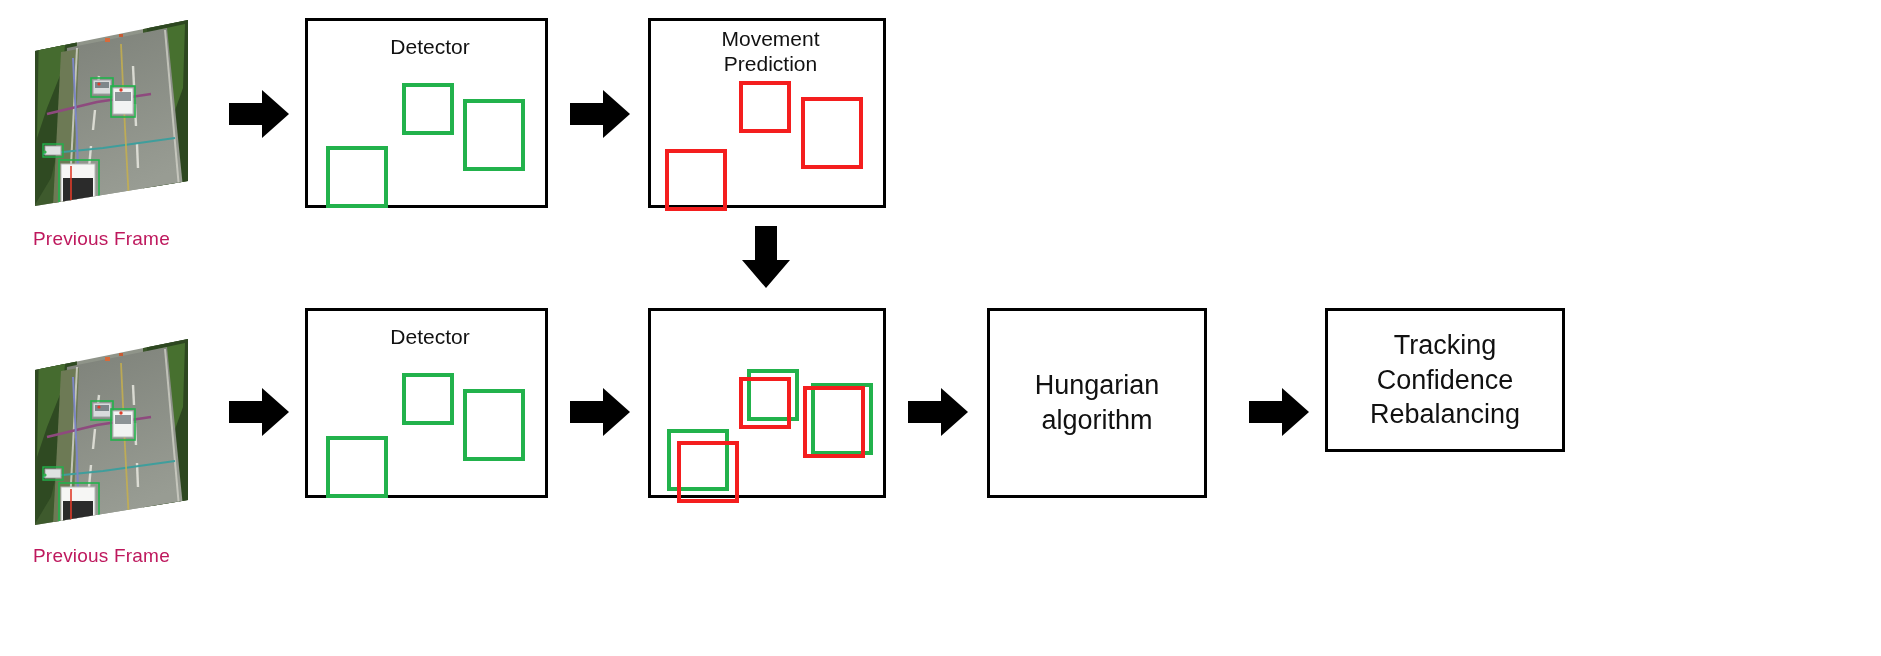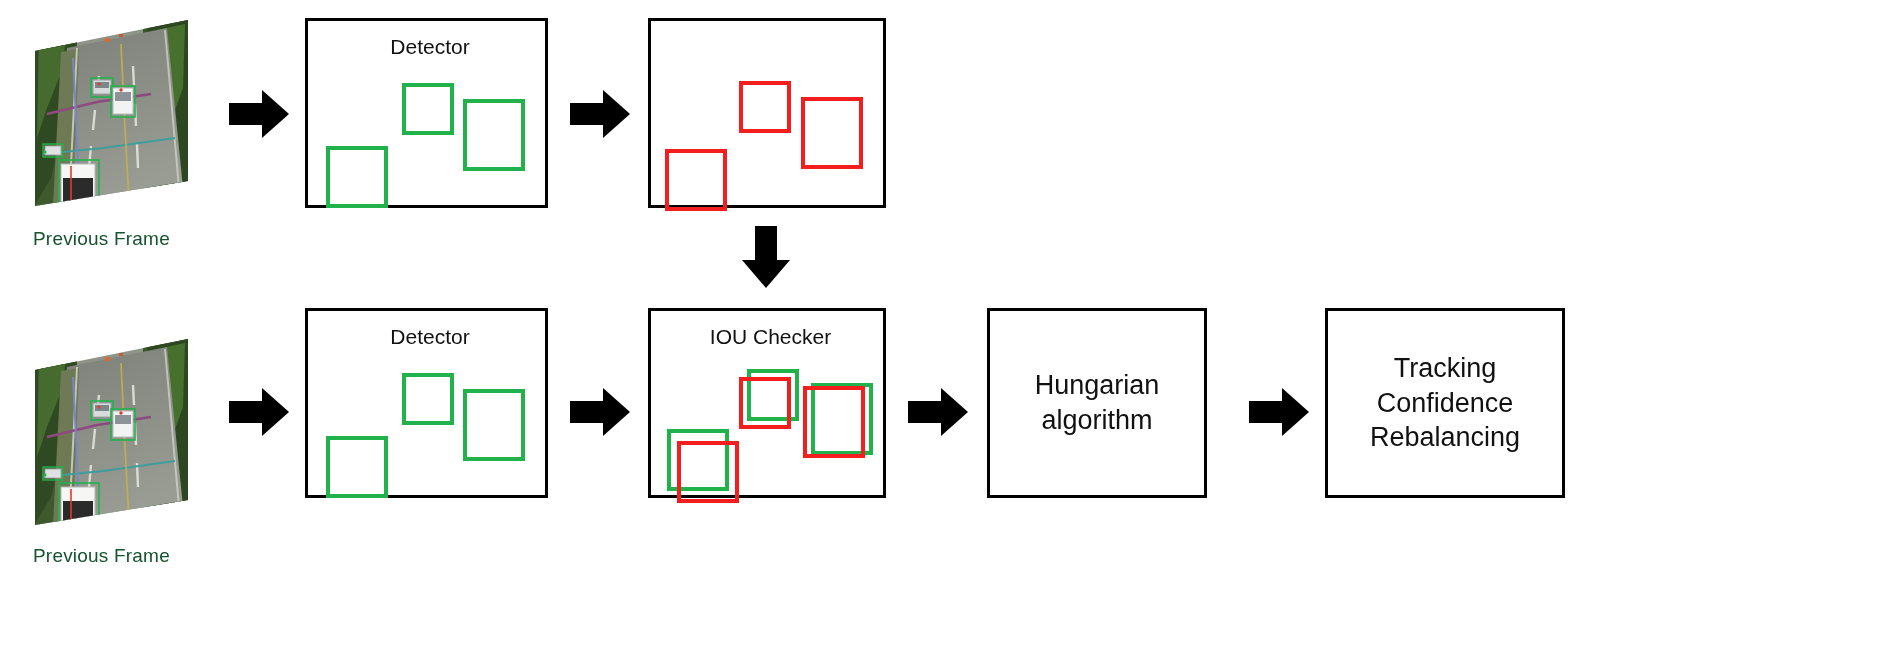--- a/index.html
+++ b/index.html
@@ -7,21 +7,21 @@
        font-family:"Liberation Sans", sans-serif;color:#000;}
 
   .stage{position:absolute;left:0;top:0;width:1881px;height:656px;}
 
   
   .frame-wrap{position:absolute;}
   .frame-caption{
     position:absolute;
     font-size:19px;
     letter-spacing:.2px;
-    color:#14532d;
+    color:#be185d;
     white-space:nowrap;
   }
 
   
   .pbox{
     position:absolute;
     border:3px solid #000;
     background:#fff;
     box-sizing:border-box;
   }
@@ -152,20 +152,22 @@
     <div class="det green" style="left:18px;top:125px;width:62px;height:62px;"></div>
   </div>
 
   <div class="arrow-r" style="left:570px;top:90px;">
     <svg width="60" height="48" viewBox="0 0 60 48">
       <path d="M0,13 L33,13 L33,0 L60,24 L33,48 L33,35 L0,35 Z" fill="#000"></path>
     </svg>
   </div>
 
   <div class="pbox" style="left:648px;top:18px;width:238px;height:190px;">
+    <div class="pbox-title" style="top:6px;">Movement
+Prediction</div>
     <div class="det red" style="left:88px;top:60px;width:52px;height:52px;"></div>
     <div class="det red" style="left:150px;top:76px;width:62px;height:72px;"></div>
     <div class="det red" style="left:14px;top:128px;width:62px;height:62px;"></div>
   </div>
 
   <div class="arrow-d" style="left:742px;top:226px;">
     <svg width="48" height="62" viewBox="0 0 48 62">
       <path d="M13,0 L35,0 L35,34 L48,34 L24,62 L0,34 L13,34 Z" fill="#000"></path>
     </svg>
   </div>
@@ -248,21 +250,20 @@
     <div class="det green" style="left:18px;top:125px;width:62px;height:62px;"></div>
   </div>
 
   <div class="arrow-r" style="left:570px;top:388px;">
     <svg width="60" height="48" viewBox="0 0 60 48">
       <path d="M0,13 L33,13 L33,0 L60,24 L33,48 L33,35 L0,35 Z" fill="#000"></path>
     </svg>
   </div>
 
   <div class="pbox" style="left:648px;top:308px;width:238px;height:190px;">
-    <div class="pbox-title" style="top:14px;">IOU Checker</div>
 
     <div class="det green" style="left:96px;top:58px;width:52px;height:52px;"></div>
     <div class="det red" style="left:88px;top:66px;width:52px;height:52px;"></div>
 
     <div class="det green" style="left:160px;top:72px;width:62px;height:72px;"></div>
     <div class="det red" style="left:152px;top:75px;width:62px;height:72px;"></div>
 
     <div class="det green" style="left:16px;top:118px;width:62px;height:62px;"></div>
     <div class="det red" style="left:26px;top:130px;width:62px;height:62px;"></div>
   </div>
@@ -277,19 +278,19 @@
     <div class="pbox-centered-text">Hungarian
 algorithm</div>
   </div>
 
   <div class="arrow-r" style="left:1249px;top:388px;">
     <svg width="60" height="48" viewBox="0 0 60 48">
       <path d="M0,13 L33,13 L33,0 L60,24 L33,48 L33,35 L0,35 Z" fill="#000"></path>
     </svg>
   </div>
 
-  <div class="pbox" style="left:1325px;top:308px;width:240px;height:190px;">
+  <div class="pbox" style="left:1325px;top:308px;width:240px;height:144px;">
     <div class="pbox-centered-text">Tracking
 Confidence
 Rebalancing</div>
   </div>
 
 </div>
 
 </body></html>

